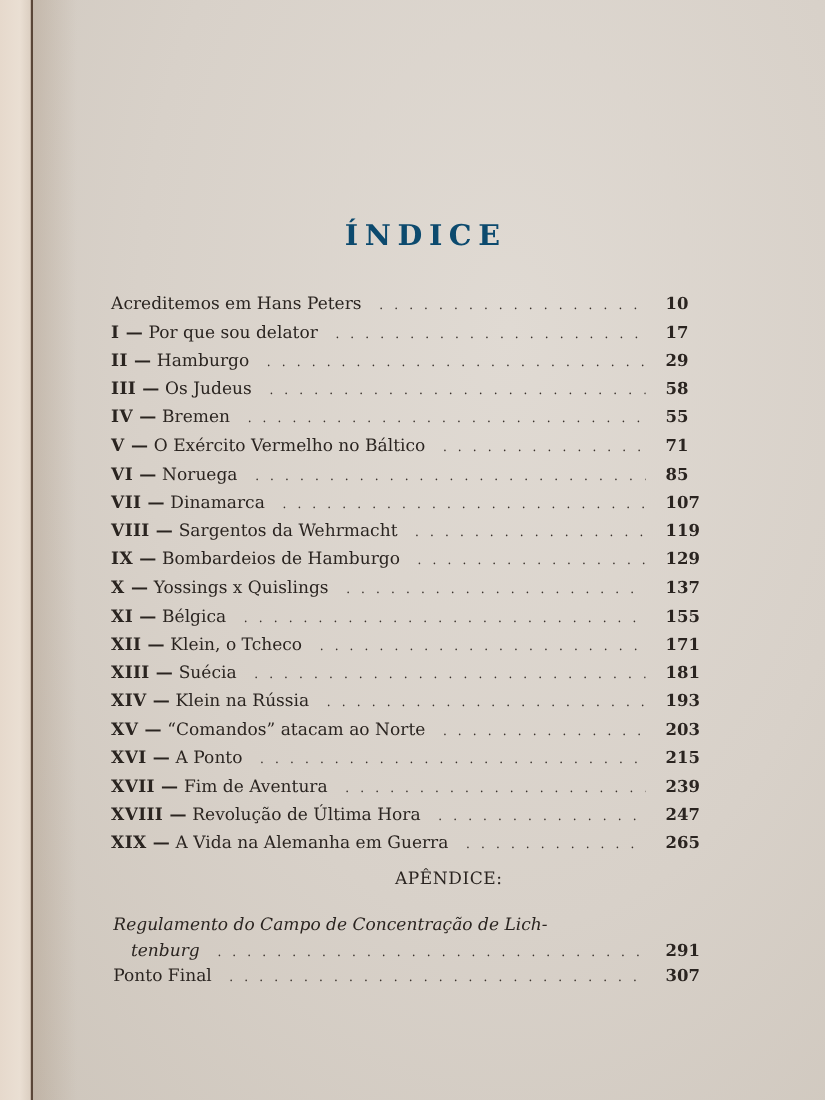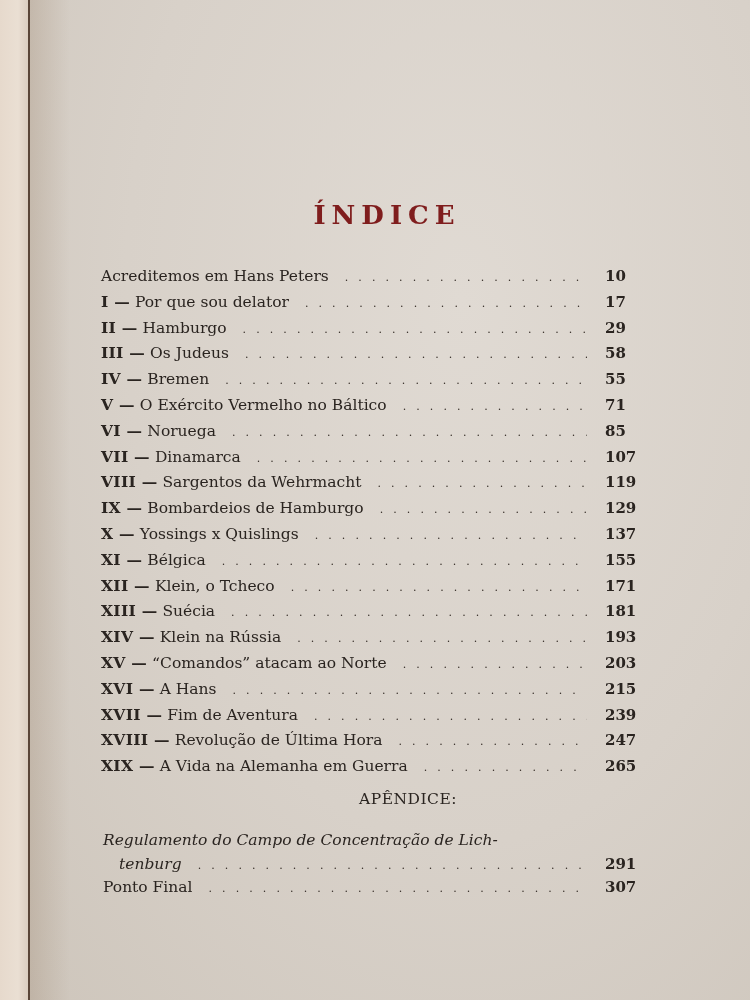--- a/index.html
+++ b/index.html
@@ -22,21 +22,21 @@
     background:
       radial-gradient(ellipse at 60% 30%, #e0dad3 0%, #d8d1c9 55%, #cec6bc 100%);
   }
   .page-shadow {
     position: absolute; left: 30px; top: 0; width: 40px; height: 1000px;
     background: linear-gradient(90deg, rgba(150,125,100,0.25), rgba(150,125,100,0));
   }
   .title {
     position: absolute; left: 0; width: 750px; top: 200px; text-align: center;
     font-family: "DejaVu Serif", serif; font-weight: bold;
-    font-size: 26px; letter-spacing: 6px; color: #7f1d1d;
+    font-size: 26px; letter-spacing: 6px; color: #0c4a6e;
     padding-left: 24px; box-sizing: border-box;
   }
   .toc {
     position: absolute; left: 101px; top: 263px; width: 540px;
   }
   .row {
     display: flex; align-items: baseline; height: 25.8px;
     font-size: 15.5px; line-height: 25.8px; gap: 10px;
   }
   .row .label { white-space: nowrap; font-family: "DejaVu Serif", serif; }
@@ -149,21 +149,21 @@
     <span class="label"><span class="roman">XIV —</span> <span>Klein na Rússia</span></span>
     <span class="dots"></span>
     <span class="page-num">193</span>
   </div>
   <div class="row">
     <span class="label"><span class="roman">XV —</span> <span>“Comandos” atacam ao Norte</span></span>
     <span class="dots"></span>
     <span class="page-num">203</span>
   </div>
   <div class="row">
-    <span class="label"><span class="roman">XVI —</span> <span>A Hans</span></span>
+    <span class="label"><span class="roman">XVI —</span> <span>A Ponto</span></span>
     <span class="dots"></span>
     <span class="page-num">215</span>
   </div>
   <div class="row">
     <span class="label"><span class="roman">XVII —</span> <span>Fim de Aventura</span></span>
     <span class="dots"></span>
     <span class="page-num">239</span>
   </div>
   <div class="row">
     <span class="label"><span class="roman">XVIII —</span> <span>Revolução de Última Hora</span></span>

